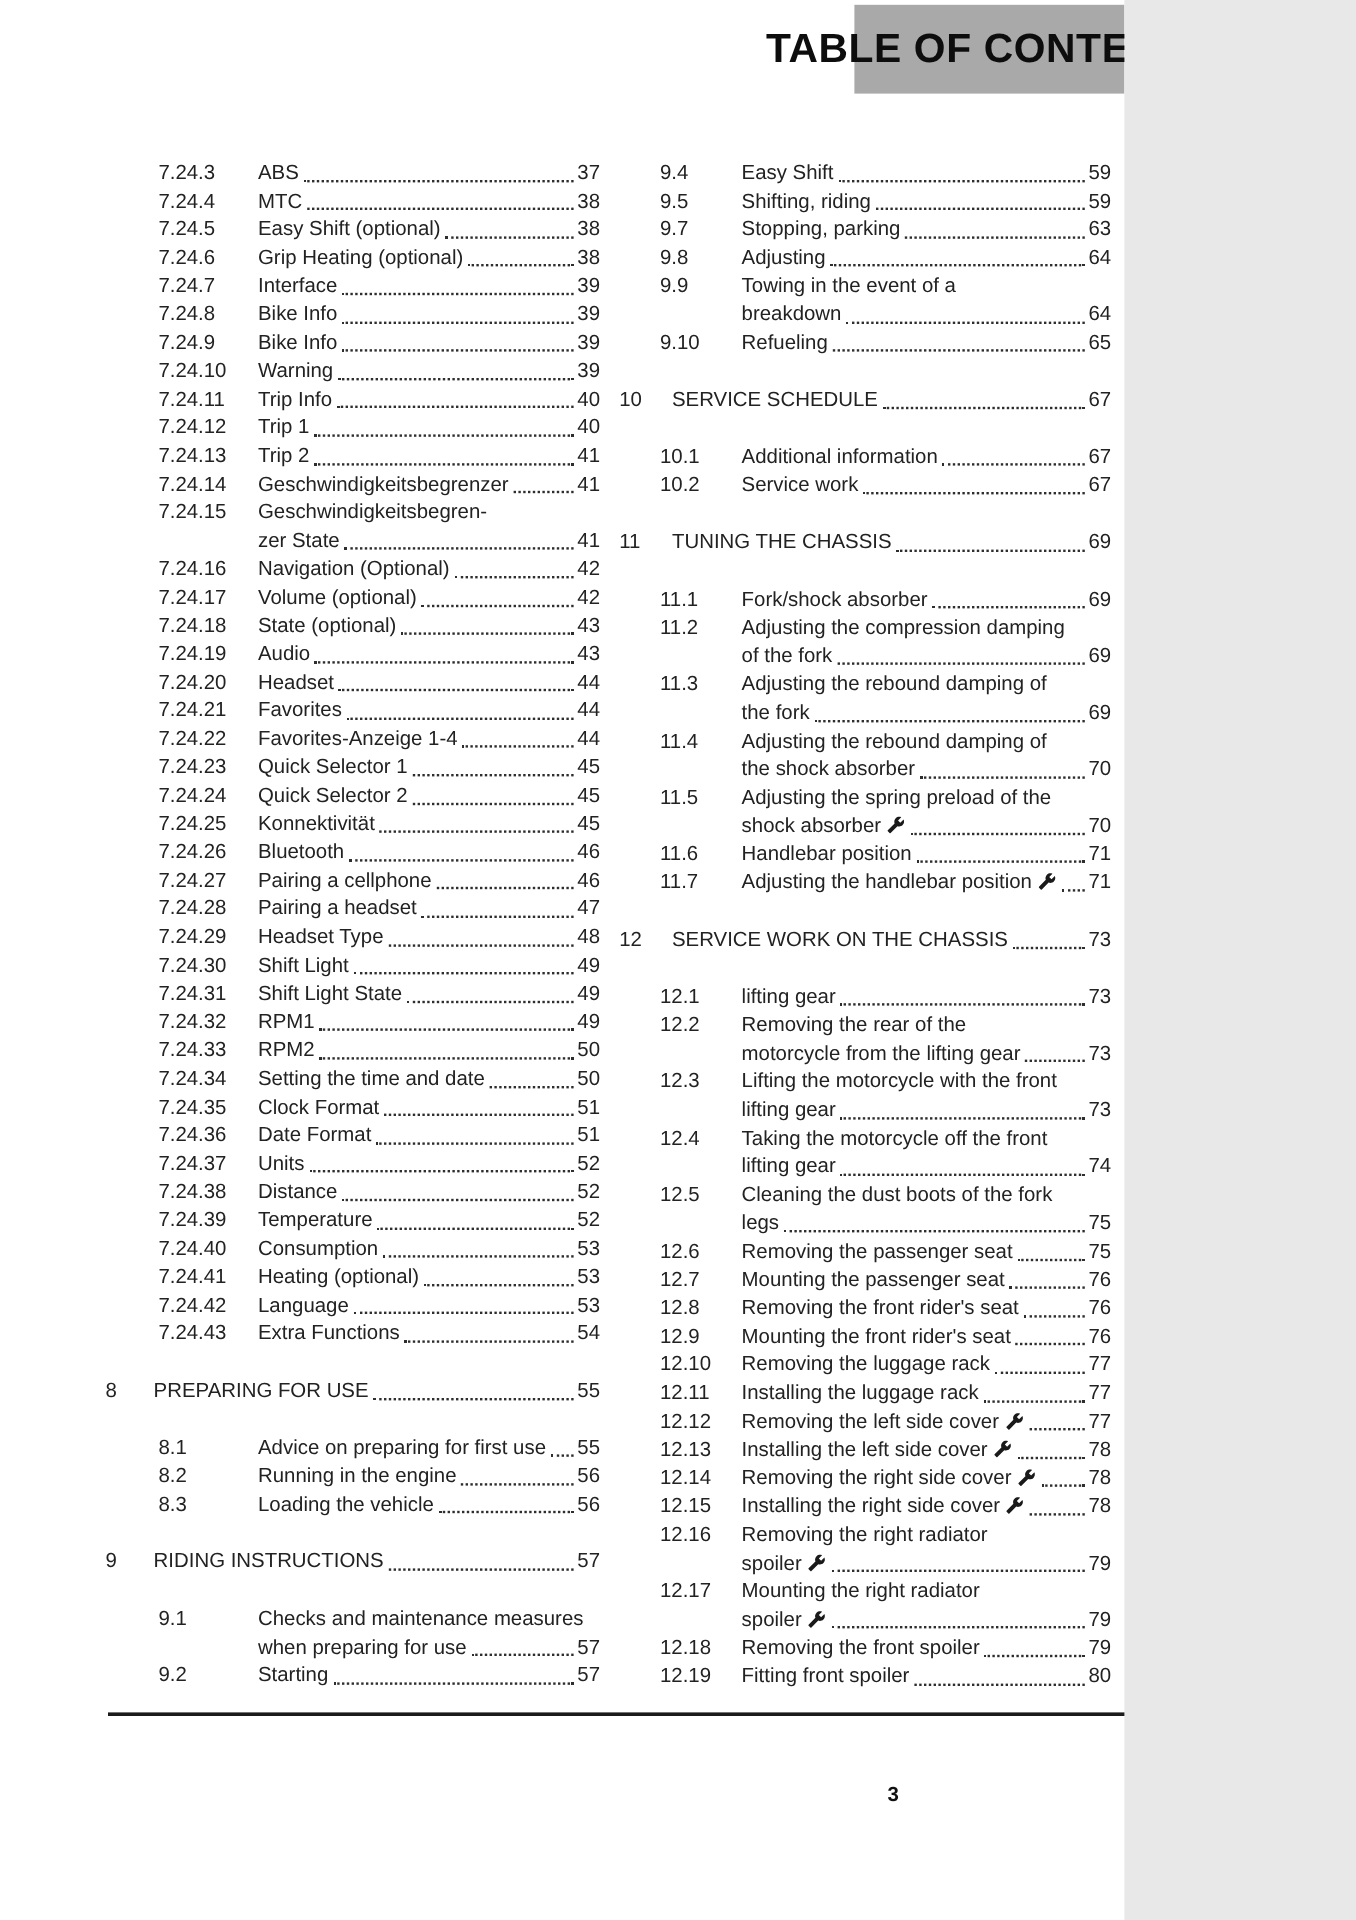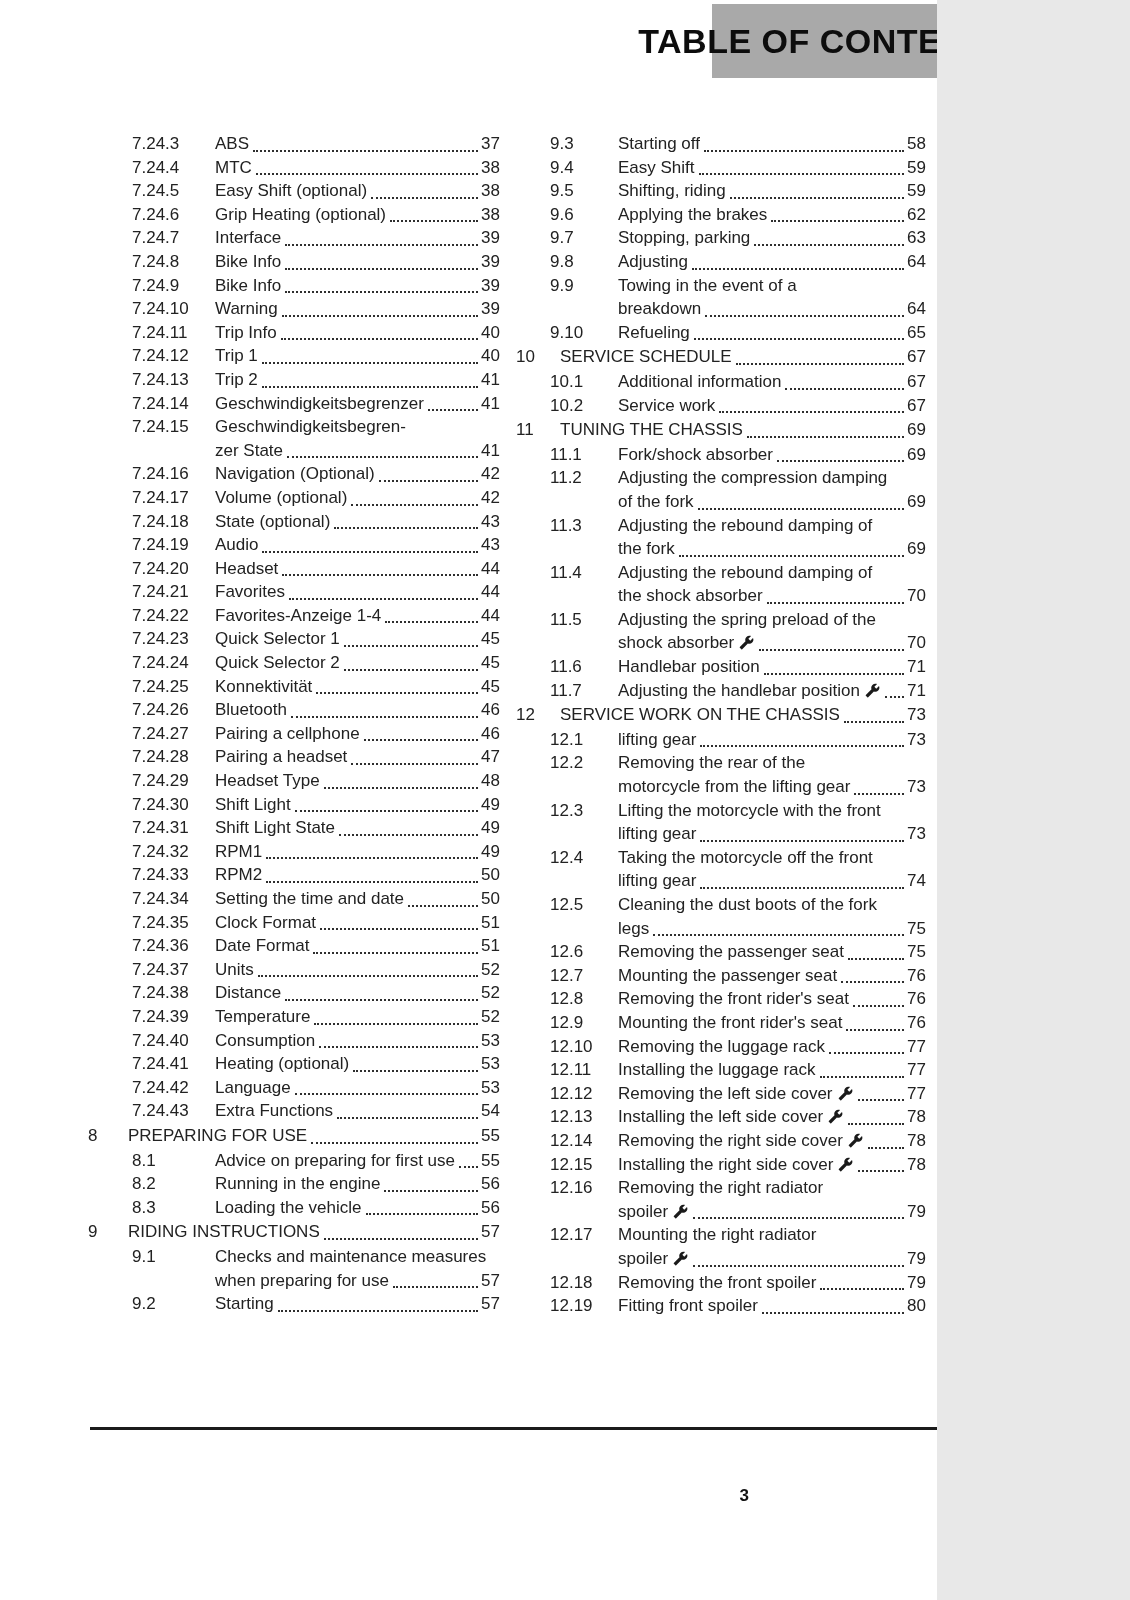--- a/index.html
+++ b/index.html
@@ -29,21 +29,21 @@
   .col { --pitch: 23.6px; font-size: 17px; line-height: var(--pitch); }
   .col-left  { width: 412px; --numw: 127px; --subindent: 44px; --chapw: 40px; }
   .col-right { width: 410px; --numw: 102px; --subindent: 34px; --chapw: 44px; }
 
   .entry { display: flex; align-items: flex-start; }
   .entry .num {
     flex: none; box-sizing: border-box;
     width: var(--numw); padding-left: var(--subindent);
     white-space: nowrap;
   }
-  .entry.chapter { margin: 1px 0; }
+  .entry.chapter { margin: 24px 0; }
   .entry.chapter .num { width: var(--chapw); padding-left: 0; }
   .entry .body { flex: 1 1 auto; min-width: 0; }
   .tline { white-space: nowrap; }
   .lastline { display: flex; align-items: stretch; }
   .lastline .ttext { flex: none; white-space: nowrap; }
   .dots {
     flex: 1 1 auto; min-width: 10px;
     border-bottom: 2px dotted #2e2e2e;
     margin: 0 3px 4px 4px;
   }
@@ -547,56 +547,36 @@
             <div class="lastline">
               <span class="ttext">Starting</span>
               <span class="dots"></span>
               <span class="pg">57</span>
             </div>
           </div>
         </div>
       </div>
     <div class="col col-right" id="col-right">
         <div class="entry">
-          <span class="num">9.3</span>
-          <div class="body">
-            <div class="lastline">
-              <span class="ttext">Starting off</span>
-              <span class="dots"></span>
-              <span class="pg">58</span>
-            </div>
-          </div>
-        </div>
-        <div class="entry">
           <span class="num">9.4</span>
           <div class="body">
             <div class="lastline">
               <span class="ttext">Easy Shift</span>
               <span class="dots"></span>
               <span class="pg">59</span>
             </div>
           </div>
         </div>
         <div class="entry">
           <span class="num">9.5</span>
           <div class="body">
             <div class="lastline">
               <span class="ttext">Shifting, riding</span>
               <span class="dots"></span>
               <span class="pg">59</span>
-            </div>
-          </div>
-        </div>
-        <div class="entry">
-          <span class="num">9.6</span>
-          <div class="body">
-            <div class="lastline">
-              <span class="ttext">Applying the brakes</span>
-              <span class="dots"></span>
-              <span class="pg">62</span>
             </div>
           </div>
         </div>
         <div class="entry">
           <span class="num">9.7</span>
           <div class="body">
             <div class="lastline">
               <span class="ttext">Stopping, parking</span>
               <span class="dots"></span>
               <span class="pg">63</span>

